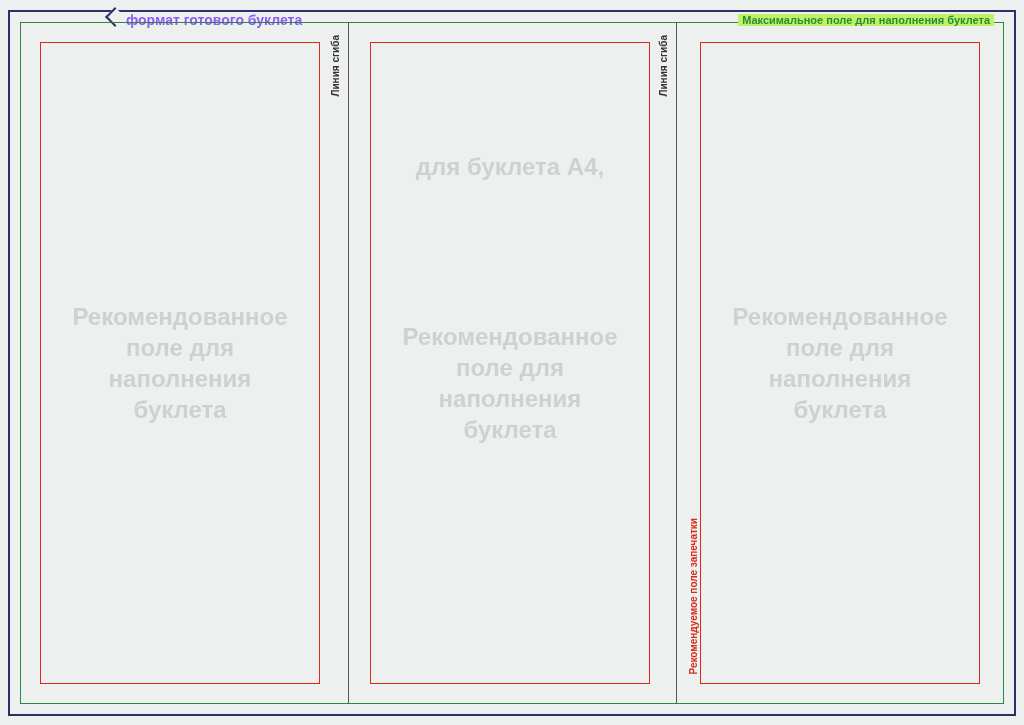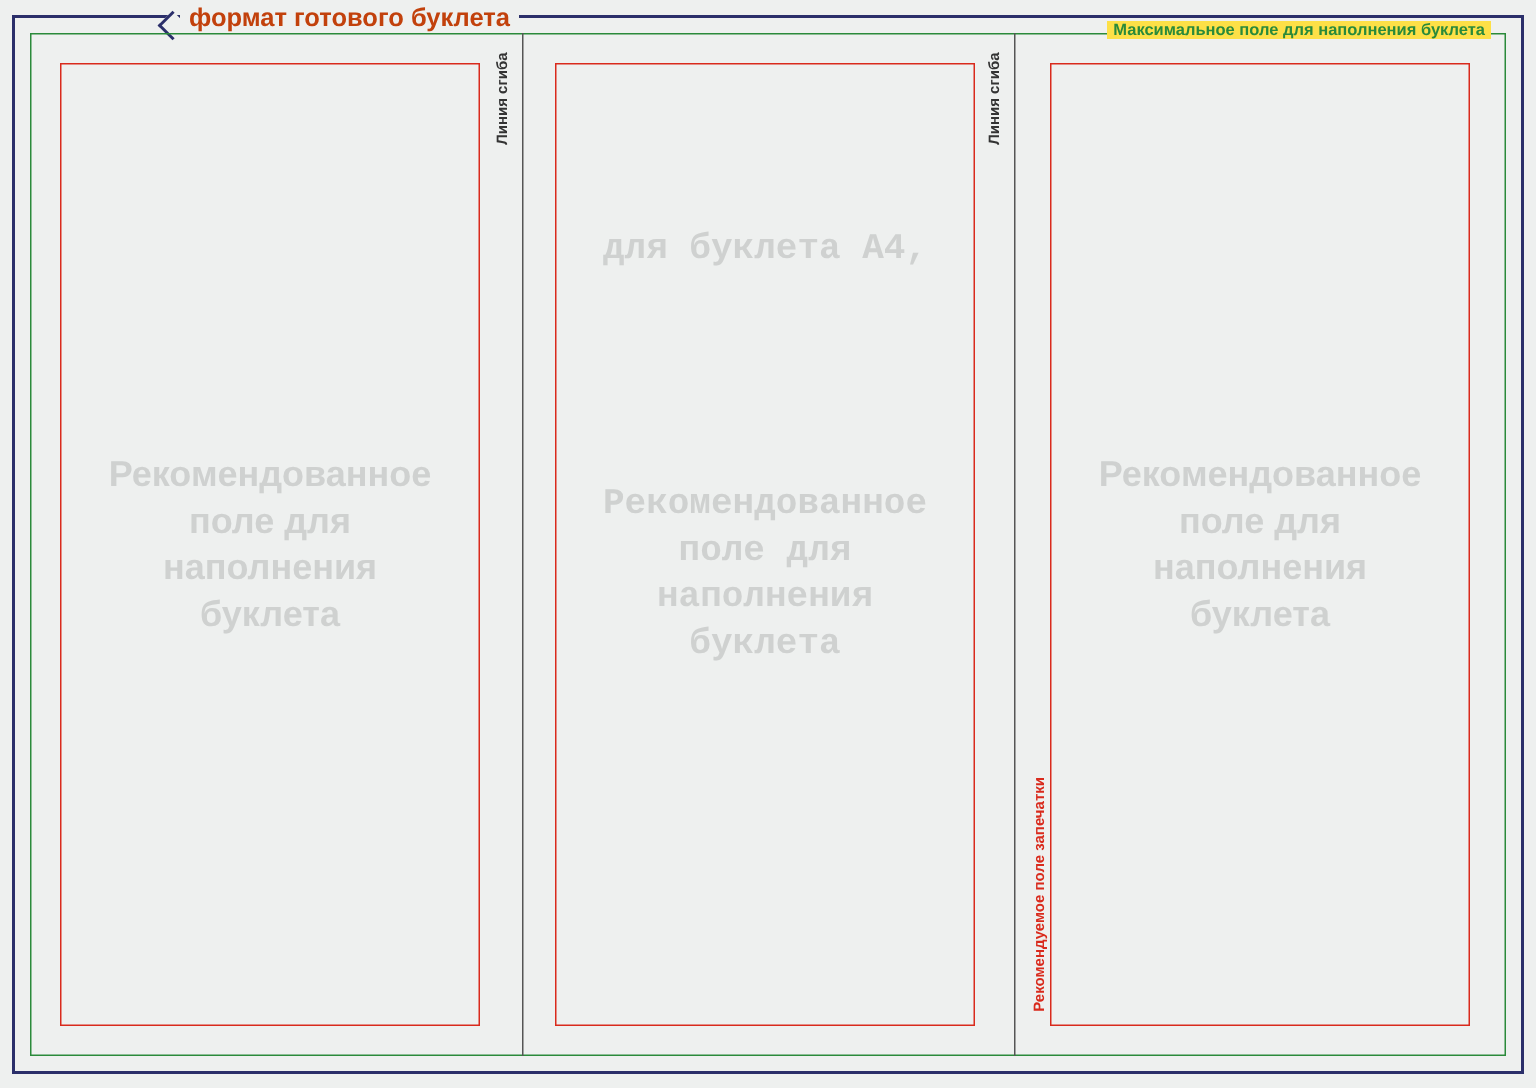--- a/index.html
+++ b/index.html
@@ -1,39 +1,39 @@
 <!DOCTYPE html>
 <html><head>
 <meta charset="utf-8">
 <style>
   * { box-sizing: border-box; margin: 0; padding: 0; }
   html, body { width: 1024px; height: 725px; overflow: hidden; font-family: Arial, Helvetica, sans-serif; background: #eef0ef; }
   .stage { position: relative; width: 1024px; height: 725px; }
 
   
   .navy-frame { position: absolute; left: 8px; top: 10px; width: 1008px; height: 706px; border: 2px solid #2b2f6a; background: #eef0ef; }
-  .navy-label-wrap { position: absolute; left: 120px; top: 2px; padding: 0 6px; background: #eef0ef; font-size: 17px; font-weight: 600; color: #c2410c; }
+  .navy-label-wrap { position: absolute; left: 120px; top: 12px; padding: 0 6px; background: #eef0ef; font-size: 14px; font-weight: 600; color: #8b5cf6; }
   .navy-notch { position: absolute; left: 108px; top: 10px; width: 14px; height: 14px; border-top: 2px solid #2b2f6a; border-left: 2px solid #2b2f6a; transform: rotate(-45deg); background: #eef0ef; }
 
   
   .green-frame { position: absolute; left: 20px; top: 22px; width: 984px; height: 682px; border: 1px solid #2a8a3a; }
-  .green-label-wrap { position: absolute; right: 30px; top: 14px; padding: 0 4px; background: #fde047; font-size: 11px; font-weight: 600; color: #2a8a3a; }
+  .green-label-wrap { position: absolute; right: 30px; top: 14px; padding: 0 4px; background: #bef264; font-size: 11px; font-weight: 600; color: #2a8a3a; }
 
   
   .fold-line { position: absolute; top: 22px; height: 682px; width: 0; border-left: 1px solid #555; }
   .fold-1 { left: 348px; }
   .fold-2 { left: 676px; }
   .fold-label { position: absolute; writing-mode: vertical-rl; transform: rotate(180deg); font-size: 10px; font-weight: 600; color: #333; top: 35px; }
   .fold-label-1 { left: 330px; }
   .fold-label-2 { left: 658px; }
 
   
   .panel { position: absolute; border: 1px solid #d92a1c; top: 42px; height: 642px; display: flex; flex-direction: column; align-items: center; justify-content: center; text-align: center; }
   .panel-1 { left: 40px;  width: 280px; }
-  .panel-2 { left: 370px; width: 280px; font-family: Liberation Mono, monospace; }
+  .panel-2 { left: 370px; width: 280px; }
   .panel-3 { left: 700px; width: 280px; }
   .panel .rec { color: #cfd1d0; font-size: 24px; font-weight: 700; line-height: 1.3; }
   .panel-2 .headline { color: #cfd1d0; font-size: 24px; font-weight: 700; line-height: 1.2; position: absolute; top: 110px; width: 100%; }
   .panel-2 .rec { margin-top: 40px; }
 
   
   .red-label { position: absolute; writing-mode: vertical-rl; transform: rotate(180deg); font-size: 10px; font-weight: 600; color: #d92a1c; left: 688px; bottom: 50px; }
 </style>
 </head>
 <body>

